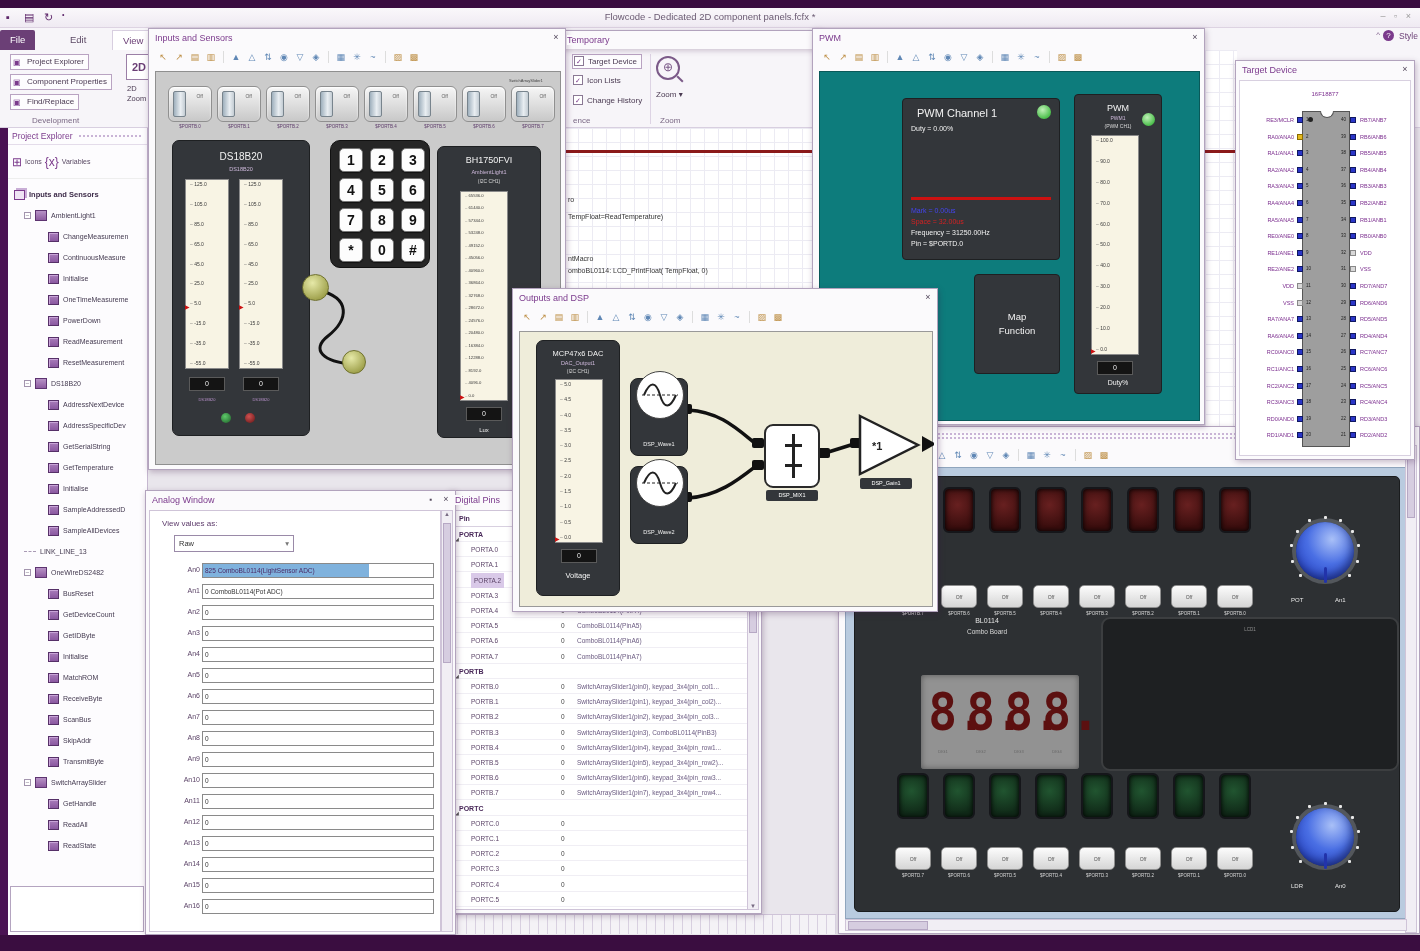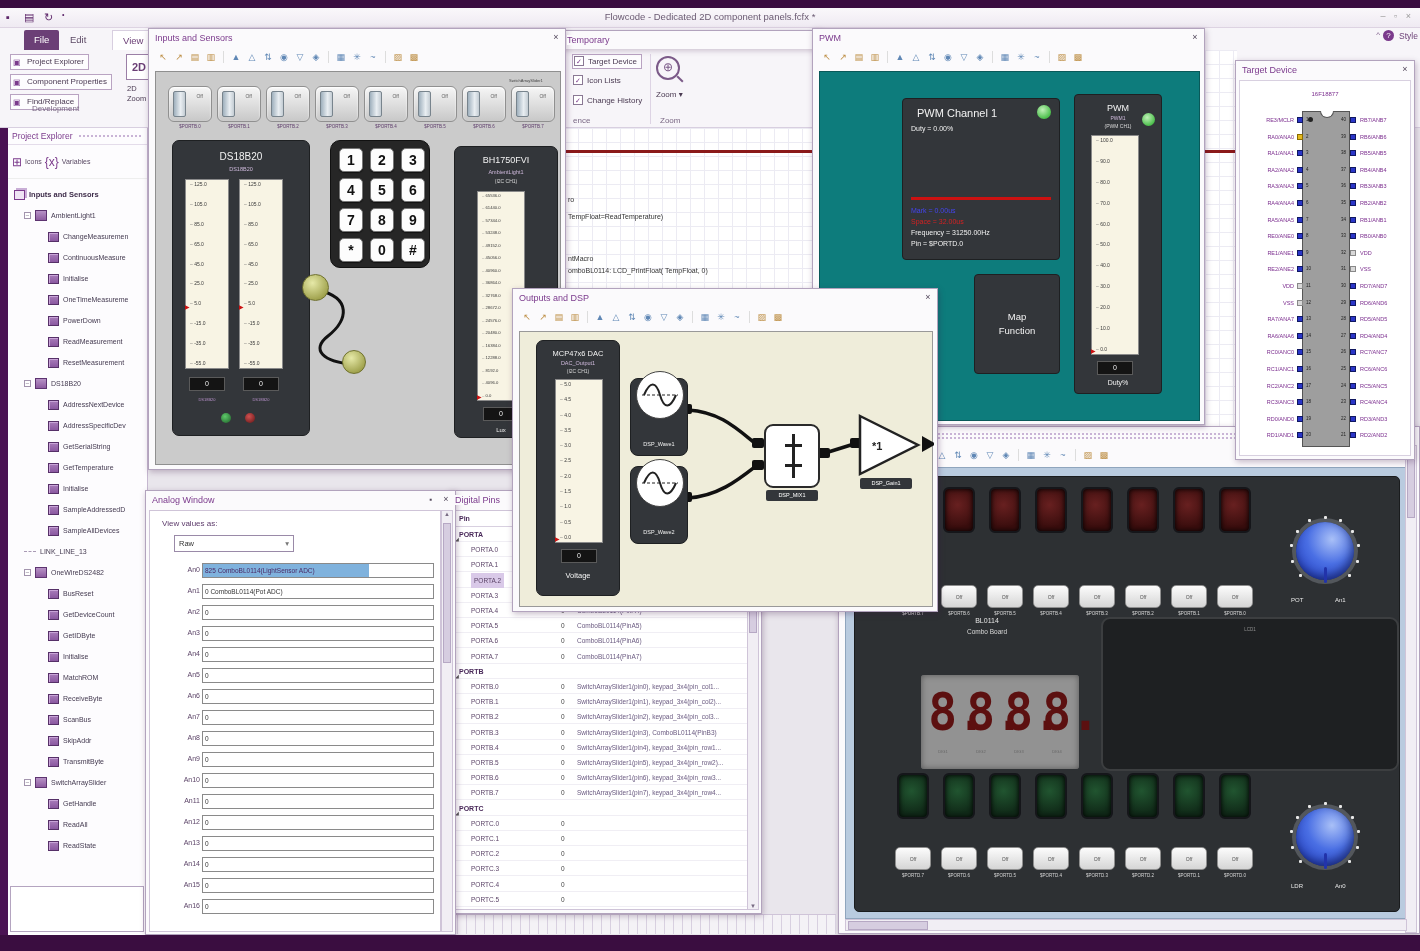--- a/index.html
+++ b/index.html
@@ -136,31 +136,31 @@
     <span class="qat" style="left:6px">▪</span>
     <span class="qat" style="left:24px">▤</span>
     <span class="qat" style="left:44px">↻</span>
     <span class="qat" style="left:62px;font-size:7px">•</span>
     <span class="apptitle">Flowcode - Dedicated 2D component panels.fcfx *</span>
     <span id="winbtns">–  ▫  ×</span>
   </div>
 
   <div id="ribbon">
     <div id="tabs">
-        <div class="rtab file" style="left: 24px;">File</div>
+        <div class="rtab file" style="left: 0;">File</div>
         <div class="rtab" style="left: 60px;">Edit</div>
         <div class="rtab active" style="left: 112px;">View</div>
         <div class="rtab" style="left: 164px;">Components</div>
       </div>
     <div id="devitems">
         <div class="ribbonbtn" style="left: 10px; top: 26px;"><span class="ric">▣</span>Project Explorer</div>
         <div class="ribbonbtn" style="left: 10px; top: 46px;"><span class="ric">▣</span>Component Properties</div>
         <div class="ribbonbtn" style="left: 10px; top: 66px;"><span class="ric">▣</span>Find/Replace</div>
       </div>
-    <div class="rgrouplabel" style="left:32px;top:76px">Development</div>
+    <div class="rgrouplabel" style="left:32px;top:88px">Development</div>
     <div style="position:absolute;left:126px;top:26px;width:26px;height:26px;border:1px solid #9b7fa6;background:#fff;color:#6b3f76;font-weight:bold;font-size:11px;text-align:center;line-height:25px">2D</div>
     <div style="position:absolute;left:127px;top:56px;font-size:7.5px;color:#4a3a52">2D</div>
     <div style="position:absolute;left:127px;top:66px;font-size:7.5px;color:#4a3a52">Zoom</div>
     <div id="vtoggles">
         <div class="rtoggle boxed" style="left: 572px; top: 26px;"><span class="ric">✓</span>Target Device</div>
         <div class="rtoggle" style="left: 572px; top: 46px;"><span class="ric">✓</span>Icon Lists</div>
         <div class="rtoggle" style="left: 572px; top: 66px;"><span class="ric">✓</span>Change History</div>
       </div>
     <div class="rgrouplabel" style="left:573px;top:88px">ence</div>
     <div class="rsep" style="left:650px;top:26px;height:70px"></div>
@@ -815,21 +815,21 @@
           </div>
       </div>
 
 
       <svg class="abs" style="left:0;top:0;width:406px;height:394px;pointer-events:none">
         <path d="M 162,218 C 196,226 192,248 172,264 C 154,278 168,290 196,292" fill="none" stroke="#111" stroke-width="3"></path>
       </svg>
       <div class="abs" style="left:146px;top:202px;width:27px;height:27px;border-radius:50%;background:radial-gradient(circle at 38% 32%, #e6e9a8, #9fa14c 75%);border:1px solid #70722f"></div>
       <div class="abs" style="left:186px;top:278px;width:24px;height:24px;border-radius:50%;background:radial-gradient(circle at 38% 32%, #e6e9a8, #9fa14c 75%);border:1px solid #70722f"></div>
 
-      <div class="darkblk" style="left:298px;top:74px;width:104px;height:292px">
+      <div class="darkblk" style="left:281px;top:74px;width:104px;height:292px">
         <div class="cw" style="top:8px;font-size:9px">BH1750FVI</div>
         <div class="cw" style="top:22px;font-size:5.5px;color:#cdb8da">AmbientLight1</div>
         <div class="cw" style="top:31px;font-size:5px;color:#d8d8d8">(I2C CH1)</div>
         <div class="gauge" style="left:22px;top:44px;width:48px;height:210px">
           <div class="gticks tiny">
               <span>65536.0</span>
               <span>61440.0</span>
               <span>57344.0</span>
               <span>53248.0</span>
               <span>49152.0</span>

